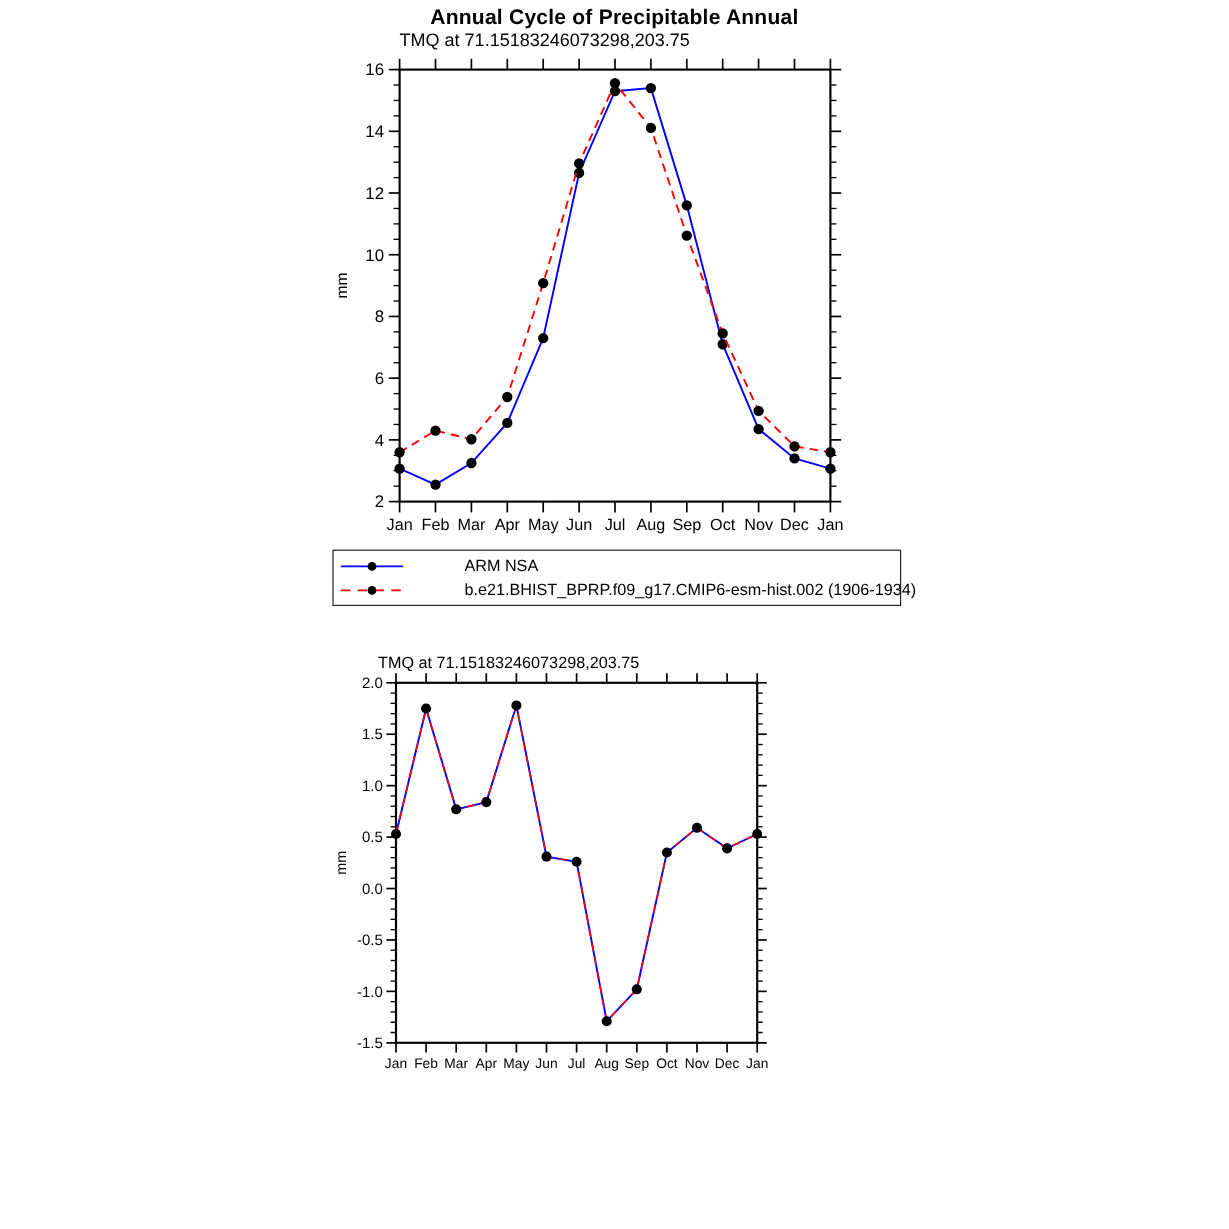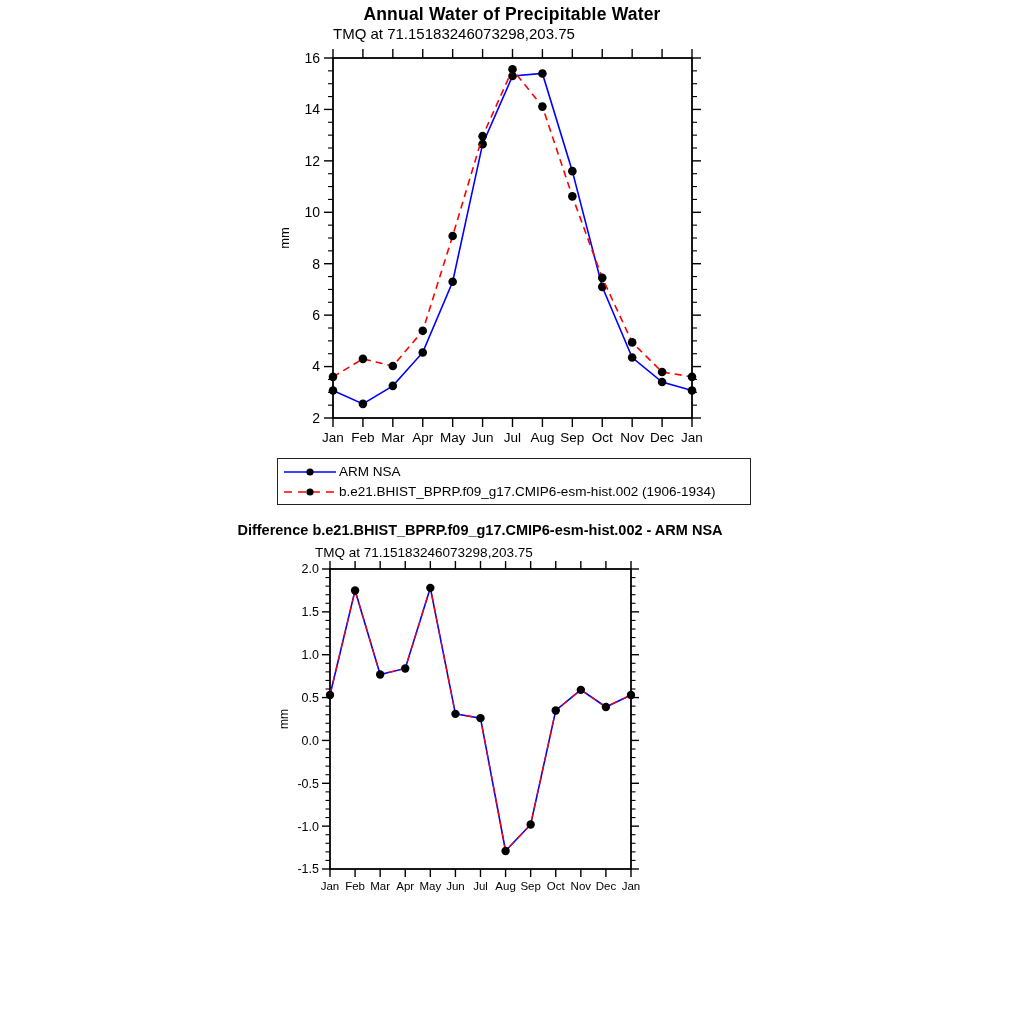--- a/index.html
+++ b/index.html
@@ -9,30 +9,30 @@
   .main-title{left:0;top:4px;width:1024px;text-align:center;
               font-size:17.5px;font-weight:bold;letter-spacing:0.2px;}
   .sub1{left:333px;top:25px;font-size:15px;}
   .title2{left:0;top:522px;width:960px;text-align:center;font-size:14.5px;font-weight:bold;}
   .sub2{left:315px;top:545px;font-size:13.5px;}
   svg.charts{left:0;top:0;}
   svg text{font-family:"Liberation Sans",sans-serif;fill:#000;}
   .legend{left:277px;top:458px;width:474px;height:47px;border:1.4px solid #222;
           box-sizing:border-box;display:flex;flex-direction:column;justify-content:center;
           padding-left:5px;background:#fff;}
-  .legend-row{display:flex;align-items:center;height:20px;}
+  .legend-row{display:flex;align-items:center;height:20px;gap:48px;}
   .legend-label{font-size:13.5px;white-space:nowrap;margin-left:2px;}
   .legend-sample{flex:0 0 auto;}
 </style>
 </head>
 <body>
 
 <div class="page">
 
-  <div class="abs main-title">Annual Water of Precipitable Water</div>
+  <div class="abs main-title">Annual Cycle of Precipitable Annual</div>
 
   <div class="abs sub1">TMQ at 71.15183246073298,203.75</div>
 
   <svg class="abs charts" width="1024" height="1024" viewBox="0 0 1024 1024">
     <g id="chart1-group">
         <rect x="333" y="58" width="359" height="360" fill="none" stroke="#000" stroke-width="1.8"></rect>
         <g>
           <line x1="333" y1="418" x2="333" y2="427" stroke="#000" stroke-width="1.4"></line>
           <line x1="333" y1="58" x2="333" y2="49" stroke="#000" stroke-width="1.4"></line>
           <text x="333" y="442" text-anchor="middle" font-size="13.5">Jan</text>
@@ -331,17 +331,16 @@
     </div>
     <div class="legend-row">
       <svg class="legend-sample" width="54" height="12" viewBox="0 0 54 12">
         <line x1="1" y1="6" x2="53" y2="6" stroke-width="1.6" stroke-dasharray="8,6" stroke="#ff0000"></line>
         <circle cx="27" cy="6" r="3.6" fill="#000000"></circle>
       </svg>
       <span class="legend-label">b.e21.BHIST_BPRP.f09_g17.CMIP6-esm-hist.002 (1906-1934)</span>
     </div>
   </div>
 
-  <div class="abs title2">Difference b.e21.BHIST_BPRP.f09_g17.CMIP6-esm-hist.002 - ARM NSA</div>
 
   <div class="abs sub2">TMQ at 71.15183246073298,203.75</div>
 
 </div>
 
 </body></html>

